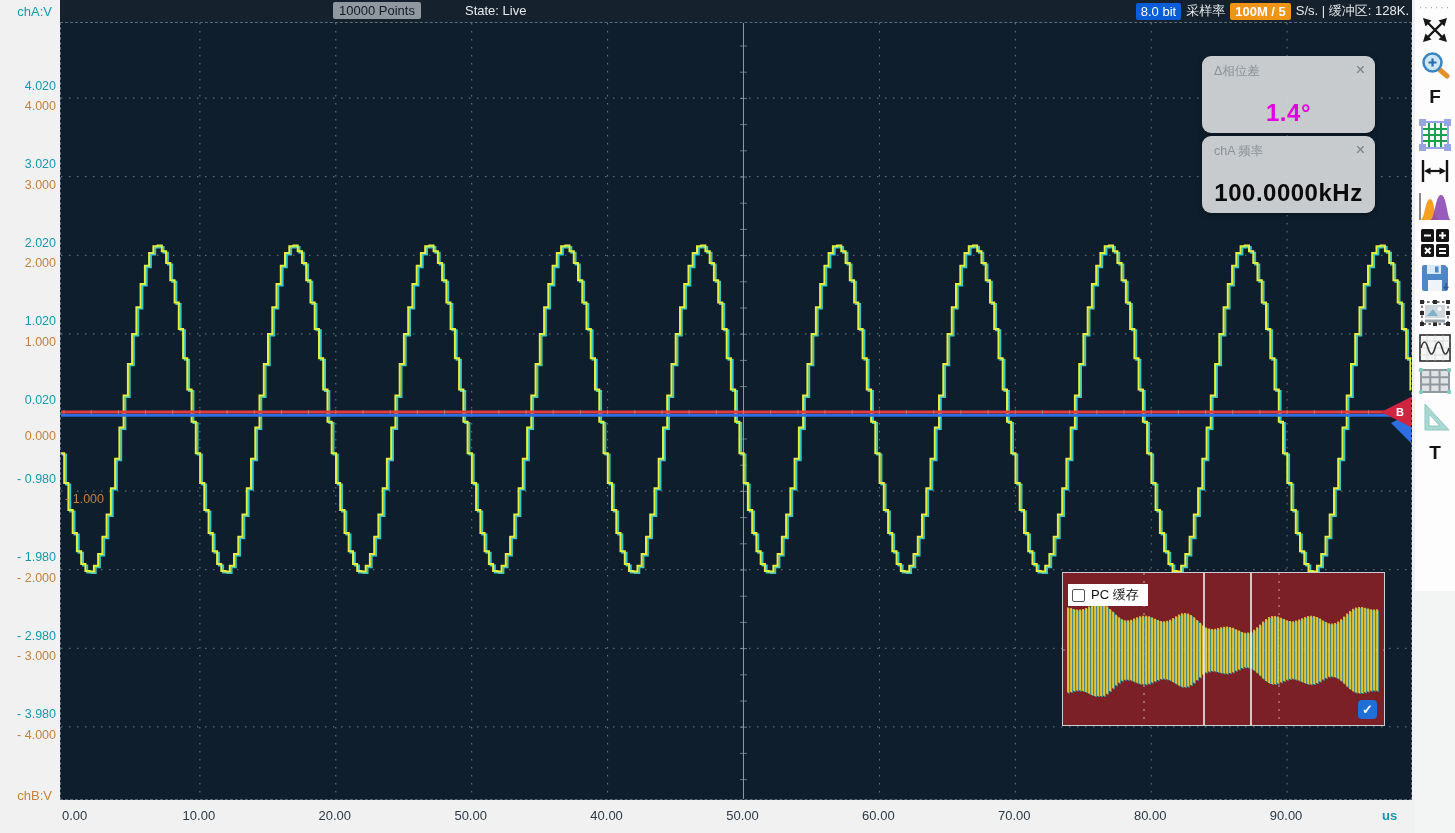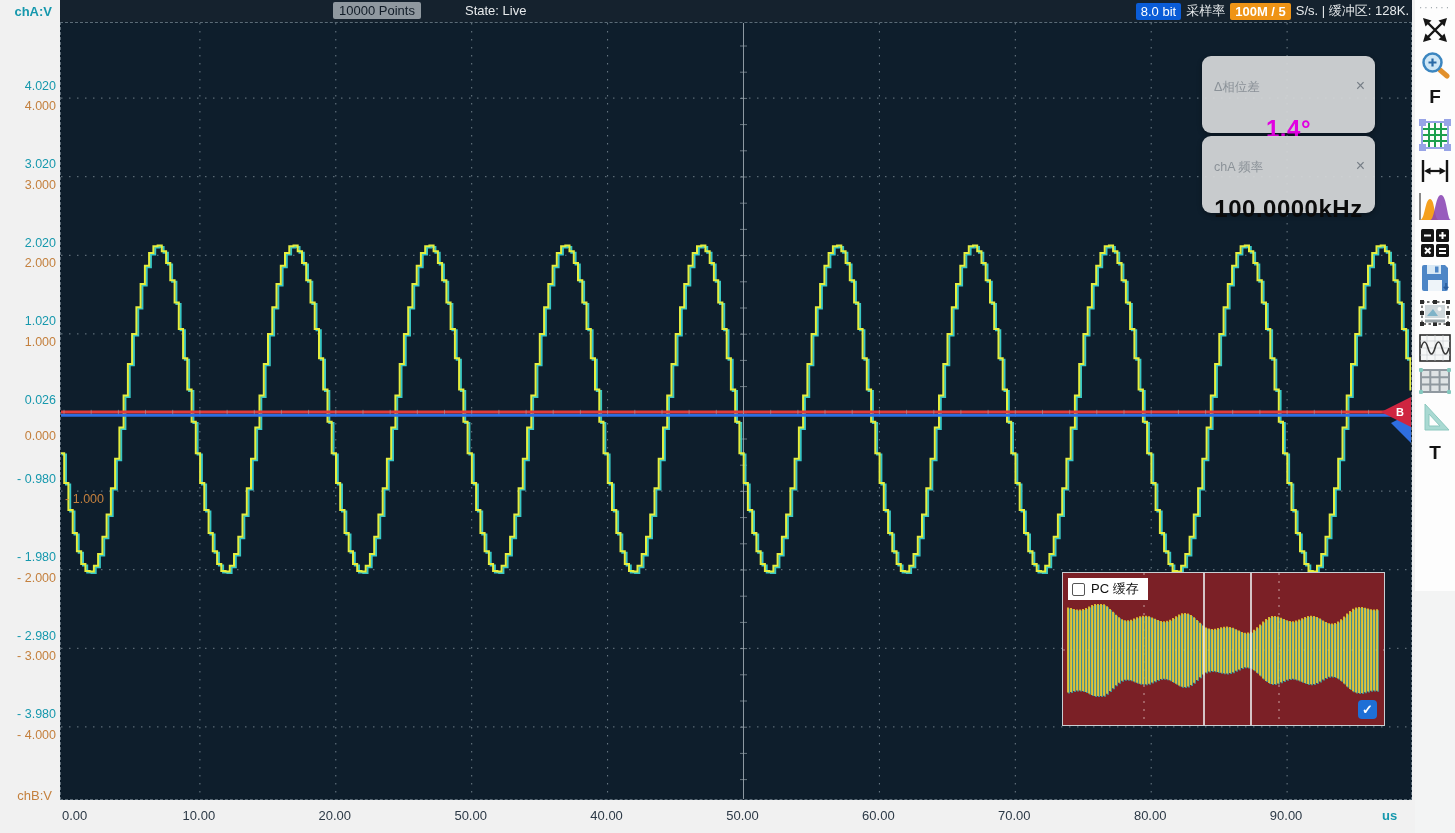--- a/index.html
+++ b/index.html
@@ -11,46 +11,46 @@
           color:#e7eaec;font-size:13px;z-index:4;}
   .points-badge{position:absolute;left:273px;top:2px;background:#8f989f;color:#111c27;
           padding:0 6px;height:17px;line-height:17px;border-radius:2px;}
   .state-label{position:absolute;left:405px;top:3px;}
   .topbar-right{position:absolute;right:3px;top:2px;display:flex;align-items:center;gap:5px;height:18px;}
   .bit-badge{background:#0a5cd7;color:#fff;padding:0 5px;height:17px;line-height:17px;border-radius:2px;}
   .rate-badge{background:#ef9416;color:#fff;font-weight:bold;padding:0 5px;height:17px;line-height:17px;border-radius:2px;}
 
   
   .ch-label{position:absolute;width:52px;text-align:right;font-size:13px;z-index:3;}
-  .ch-label.a{left:0;top:4px;color:#1698ad;font-weight:bold;}
+  .ch-label.a{left:0;top:4px;color:#1698ad;}
   .ch-label.b{left:0;top:788px;color:#c4803e;}
   .ylab{position:absolute;width:56px;text-align:right;font-size:12.5px;line-height:13px;z-index:3;}
   .ylab.a{color:#1698ad;} .ylab.b{color:#c4803e;}
   .xlab{position:absolute;top:808px;width:60px;text-align:center;font-size:13px;color:#2c3946;z-index:3;}
   .x-unit{position:absolute;top:808px;left:1382px;color:#1698ad;font-weight:bold;font-size:13px;z-index:3;}
 
   
   .plot{position:absolute;left:60px;top:22px;width:1352px;height:778px;background:#0e1e2c;
         border:1px dashed rgba(185,200,210,.45);box-sizing:border-box;z-index:1;}
   .plot svg{position:absolute;left:0;top:0;}
   .gdot{stroke:#95a5af;stroke-width:1;stroke-dasharray:1.5 6.5;opacity:.7;fill:none;}
 
   
   .meas-panel{position:absolute;left:1202px;width:173px;height:77px;background:rgba(213,215,216,.94);
         border-radius:9px;box-shadow:0 2px 5px rgba(0,0,0,.35);z-index:6;}
   .meas-head{display:flex;justify-content:space-between;align-items:flex-start;
-        padding:7px 10px 0 12px;font-size:12.5px;color:#8b9298;margin-top:16px;}
+        padding:7px 10px 0 12px;font-size:12.5px;color:#8b9298;}
   .meas-close{color:#767e86;font-size:16px;line-height:13px;}
   .meas-value{text-align:center;font-size:24px;font-weight:bold;margin-top:19px;letter-spacing:.5px;}
 
   
   .thumb{position:absolute;left:1062px;top:572px;width:323px;height:154px;background:#7b2026;
         border:1px solid #c9ced2;box-sizing:border-box;z-index:5;}
   .thumb svg{position:absolute;left:0;top:0;}
-  .thumb-label{position:absolute;left:5px;top:5px;background:#fff;display:flex;align-items:center;
+  .thumb-label{position:absolute;left:5px;top:11px;background:#fff;display:flex;align-items:center;
         gap:6px;padding:2px 9px 2px 4px;font-size:13px;color:#101010;}
   .cb{width:13px;height:13px;border:1.5px solid #555;border-radius:2px;background:#fff;box-sizing:border-box;}
   .thumb-check{position:absolute;right:7px;bottom:6px;width:19px;height:19px;border-radius:4px;
         background:#1e6fd6;color:#fff;font-size:13px;line-height:19px;text-align:center;font-weight:bold;}
 
   
   .toolbar{position:absolute;left:1415px;top:0;width:40px;height:833px;z-index:7;
         background:linear-gradient(#fdfdfd 0 71%,#f3f4f4 71% 100%);}
   .tool{position:absolute;left:0;width:40px;display:flex;justify-content:center;}
   .grip{top:2px;color:#9aa2a8;font-size:10px;letter-spacing:2px;}
@@ -76,21 +76,21 @@
   <div class="ch-label b">chB:V</div>
   <div id="ylabels">
       <div class="ylab a" style="top: 79.6px;">4.020</div>
       <div class="ylab b" style="top: 100.1px;">4.000</div>
       <div class="ylab a" style="top: 158.2px;">3.020</div>
       <div class="ylab b" style="top: 178.7px;">3.000</div>
       <div class="ylab a" style="top: 236.8px;">2.020</div>
       <div class="ylab b" style="top: 257.3px;">2.000</div>
       <div class="ylab a" style="top: 315.4px;">1.020</div>
       <div class="ylab b" style="top: 335.9px;">1.000</div>
-      <div class="ylab a" style="top: 394px;">0.026</div>
+      <div class="ylab a" style="top: 394px;">0.020</div>
       <div class="ylab b" style="top: 414.5px; margin-top: 15px;">0.000</div>
       <div class="ylab a" style="top: 472.6px;">- 0.980</div>
       <div class="ylab b" style="top: 493.1px; padding-left: 48px;">- 1.000</div>
       <div class="ylab a" style="top: 551.2px;">- 1.980</div>
       <div class="ylab b" style="top: 571.7px;">- 2.000</div>
       <div class="ylab a" style="top: 629.8px;">- 2.980</div>
       <div class="ylab b" style="top: 650.3px;">- 3.000</div>
       <div class="ylab a" style="top: 708.4px;">- 3.980</div>
       <div class="ylab b" style="top: 728.9px;">- 4.000</div>
     </div>

